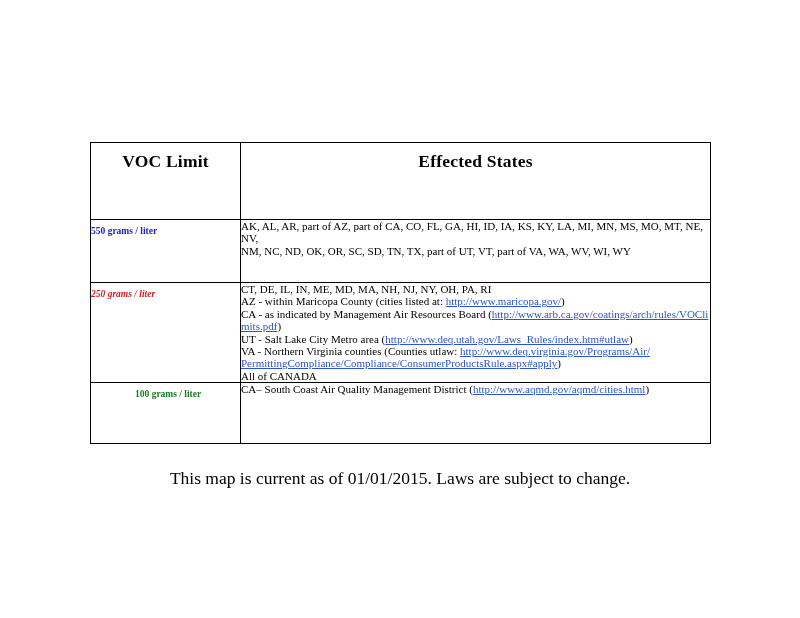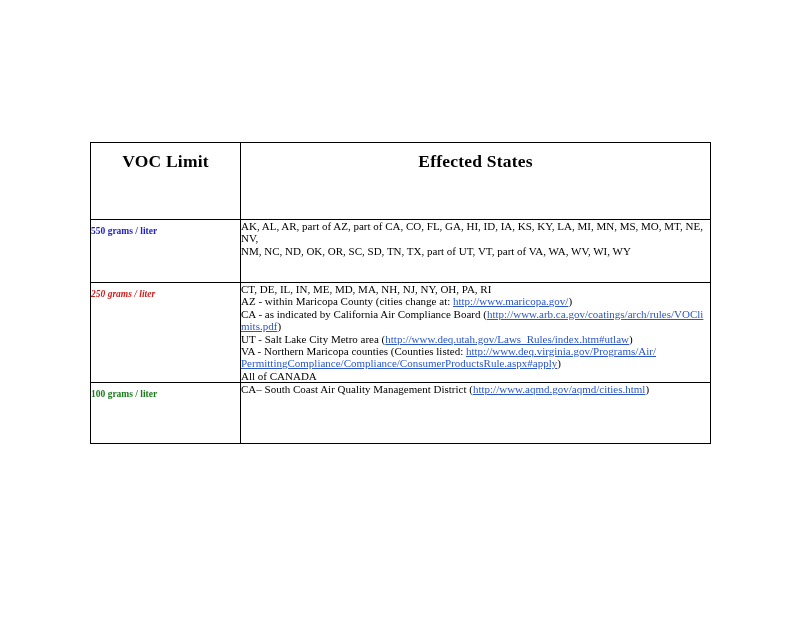--- a/index.html
+++ b/index.html
@@ -53,21 +53,21 @@
   .limit-cell {
     padding: 6px 4px 4px 4px;
   }
   .limit-text {
     font-size: 9.5px;
     font-weight: bold;
     font-family: "Liberation Serif", serif;
   }
   .c-550 { color: #2020cc; }
   .c-250 { color: #cc2020; font-style: italic; }
-  .c-100 { color: #1c7a1c; }
+  .c-100 { color: #1c7a1c; margin-left: 44px; }
 
   .states-cell {
     padding: 6px 5px 5px 6px;
     font-size: 11px;
     line-height: 12.4px;
     color: #000000;
   }
   .row-550 .states-cell { height: 62px; }
   .row-250 .states-cell { height: 78px; margin-top: 15px; }
   .row-100 .states-cell { height: 60px; margin-top: 20px; }
@@ -119,35 +119,36 @@
             <span class="line">NM, NC, ND, OK, OR, SC, SD, TN, TX, part of UT, VT, part of VA, WA, WV, WI, WY</span>
           </td>
         </tr>
 
         <tr class="row-250">
           <td class="limit-cell">
             <span class="limit-text c-250">250 grams / liter</span>
           </td>
           <td class="states-cell">
             <span class="line">CT, DE, IL, IN, ME, MD, MA, NH, NJ, NY, OH, PA, RI</span>
-            <span class="line"><span>AZ  - within Maricopa County (cities change at: </span><a class="lnk" href="#">http://www.maricopa.gov/</a><span>)</span></span>
-            <span class="line"><span>CA - as indicated by California Air Compliance Board (</span><a class="lnk" href="#">http://www.arb.ca.gov/coatings/arch/rules/VOClimits.pdf</a><span>)</span></span>
+            <span class="line"><span>AZ  - within Maricopa County (cities listed at: </span><a class="lnk" href="#">http://www.maricopa.gov/</a><span>)</span></span>
+            <span class="line"><span>CA - as indicated by Management Air Resources Board (</span><a class="lnk" href="#">http://www.arb.ca.gov/coatings/arch/rules/VOClimits.pdf</a><span>)</span></span>
             <span class="line"><span>UT - Salt Lake City Metro area (</span><a class="lnk" href="#">http://www.deq.utah.gov/Laws_Rules/index.htm#utlaw</a><span>)</span></span>
-            <span class="line"><span>VA - Northern Maricopa counties (Counties listed: </span><a class="lnk" href="#">http://www.deq.virginia.gov/Programs/Air/</a></span>
+            <span class="line"><span>VA - Northern Virginia counties (Counties utlaw: </span><a class="lnk" href="#">http://www.deq.virginia.gov/Programs/Air/</a></span>
             <span class="line"><a class="lnk" href="#">PermittingCompliance/Compliance/ConsumerProductsRule.aspx#apply</a><span>)</span></span>
             <span class="line">All of CANADA</span>
           </td>
         </tr>
 
         <tr class="row-100">
           <td class="limit-cell">
             <span class="limit-text c-100">100 grams / liter</span>
           </td>
           <td class="states-cell">
             <span class="line"><span>CA– South Coast Air Quality Management District (</span><a class="lnk" href="#">http://www.aqmd.gov/aqmd/cities.html</a><span>)</span></span>
           </td>
         </tr>
       </tbody>
     </table>
   </div>
 
+  <div class="footnote">This map is current as of 01/01/2015. Laws are subject to change.</div>
 
 </div>
 
 </body></html>

